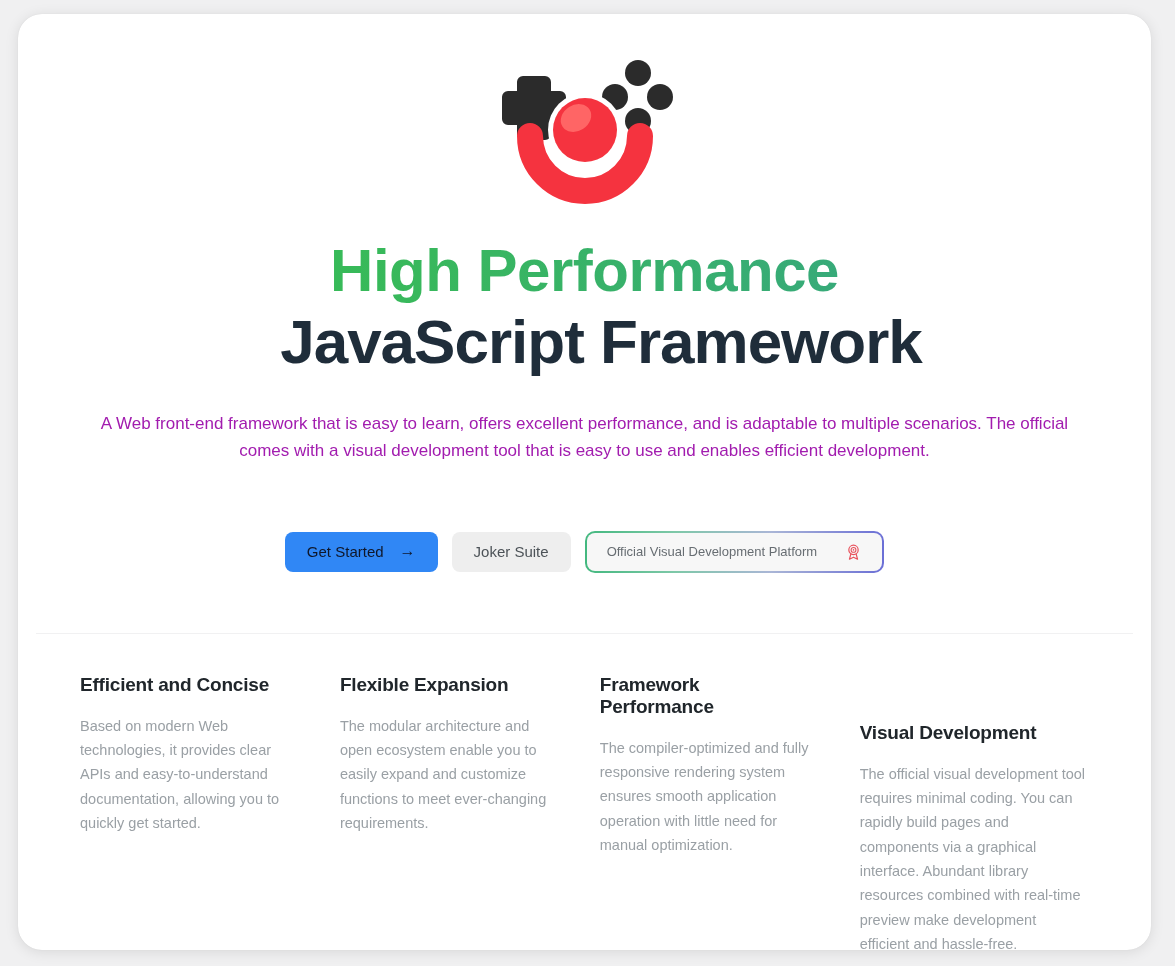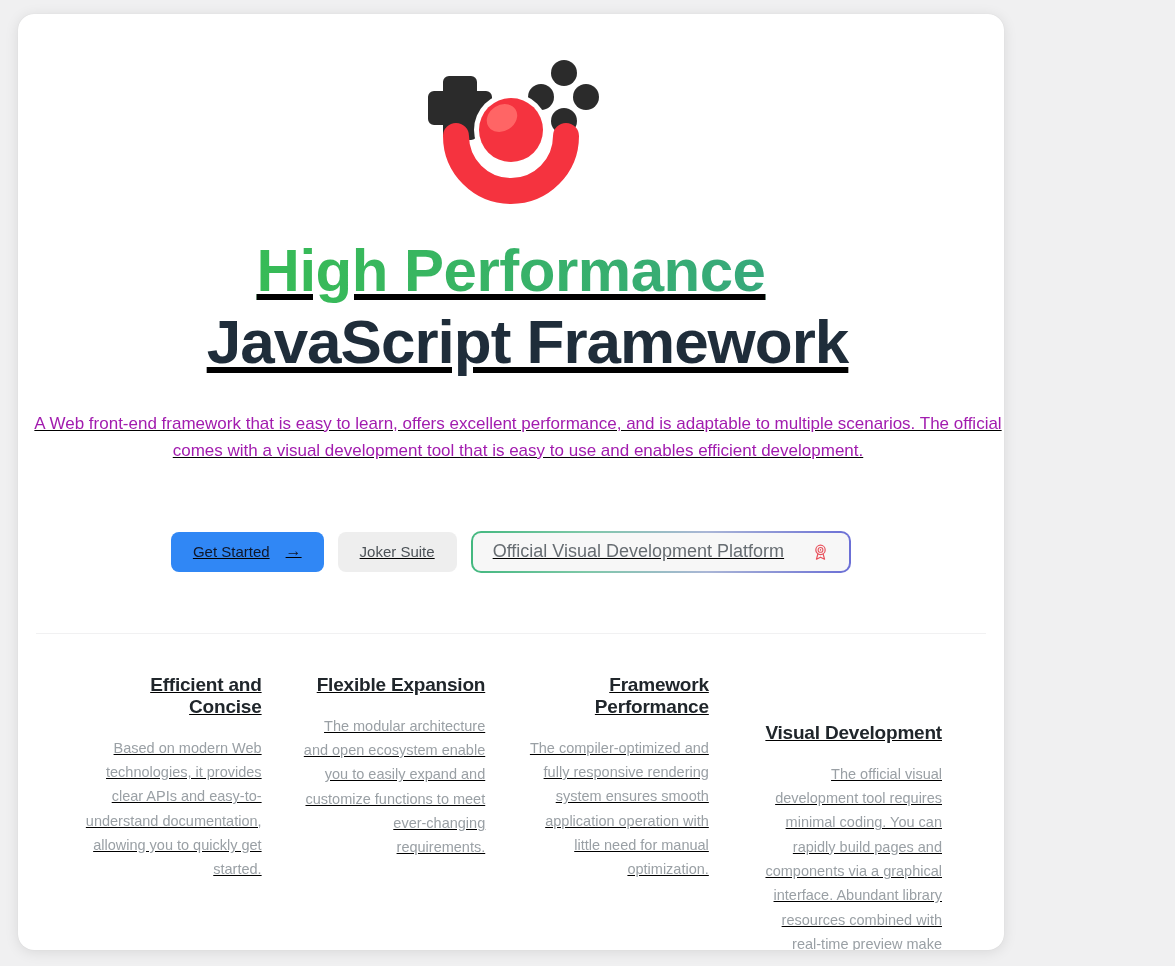--- a/index.html
+++ b/index.html
@@ -12,27 +12,26 @@
     overflow: hidden;
     background: #f0f0f1;
     font-family: "Liberation Sans", sans-serif;
     -webkit-font-smoothing: antialiased;
   }
 
   .page-card {
     position: absolute;
     left: 18px;
     top: 14px;
-    width: 986px;
+    width: 1133px;
     height: 936px;
     background: #ffffff;
-    border-radius: 16px;
+    border-radius: 24px;
     box-shadow: 0 2px 14px rgba(0,0,0,0.10), 0 0 1px rgba(0,0,0,0.10);
     overflow: hidden;
-    text-decoration: underline;
   }
 
   .hero {
     padding-top: 40px;
     text-align: center;
   }
 
   
   .logo-wrap {
     width: 100%;
@@ -131,41 +130,40 @@
   .btn-gradient-inner {
     background: #f7f7f7;
     border-radius: 8px;
     height: 100%;
     display: inline-flex;
     align-items: center;
     justify-content: center;
     gap: 28px;
     padding: 4px 20px;
     color: #676d72;
-    font-size: 18px;
+    font-size: 13px;
   }
   .medal-icon { display: block; }
 
   
   .divider {
     margin: 60px 18px 0 18px;
     height: 1px;
     background: #f1f1f2;
   }
 
   
   .features {
     display: flex;
     padding: 40px 62px 0 62px;
     gap: 0;
   }
   .feature-col {
     width: 270px;
     padding-right: 42px;
-    text-align: right;
   }
   .feature-col:last-child { padding-right: 0; width: 240px; margin-top: 48px; }
   .feature-title {
     margin: 0;
     font-size: 19px;
     font-weight: 700;
     color: #20262b;
     letter-spacing: -0.2px;
   }
   .feature-text {

